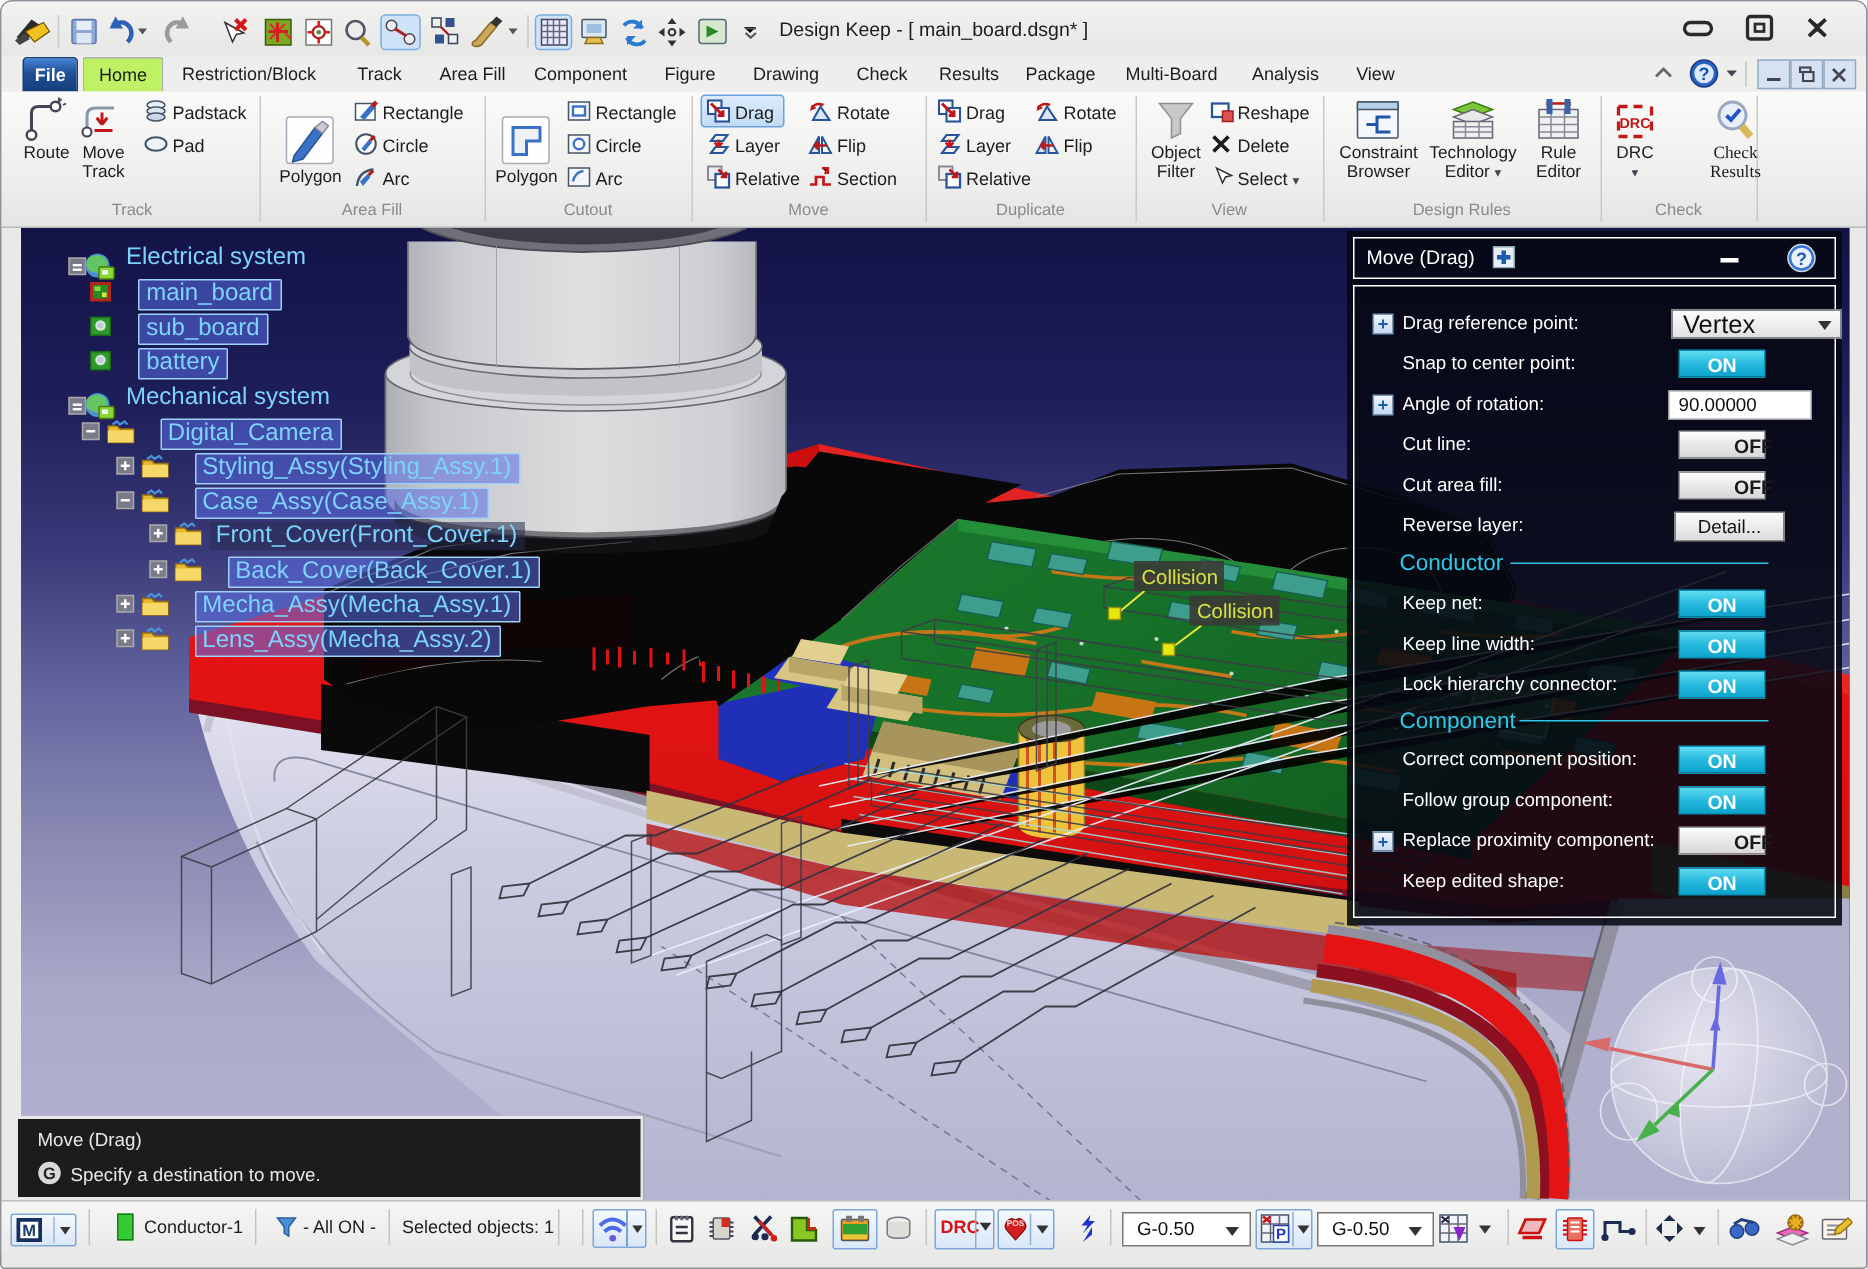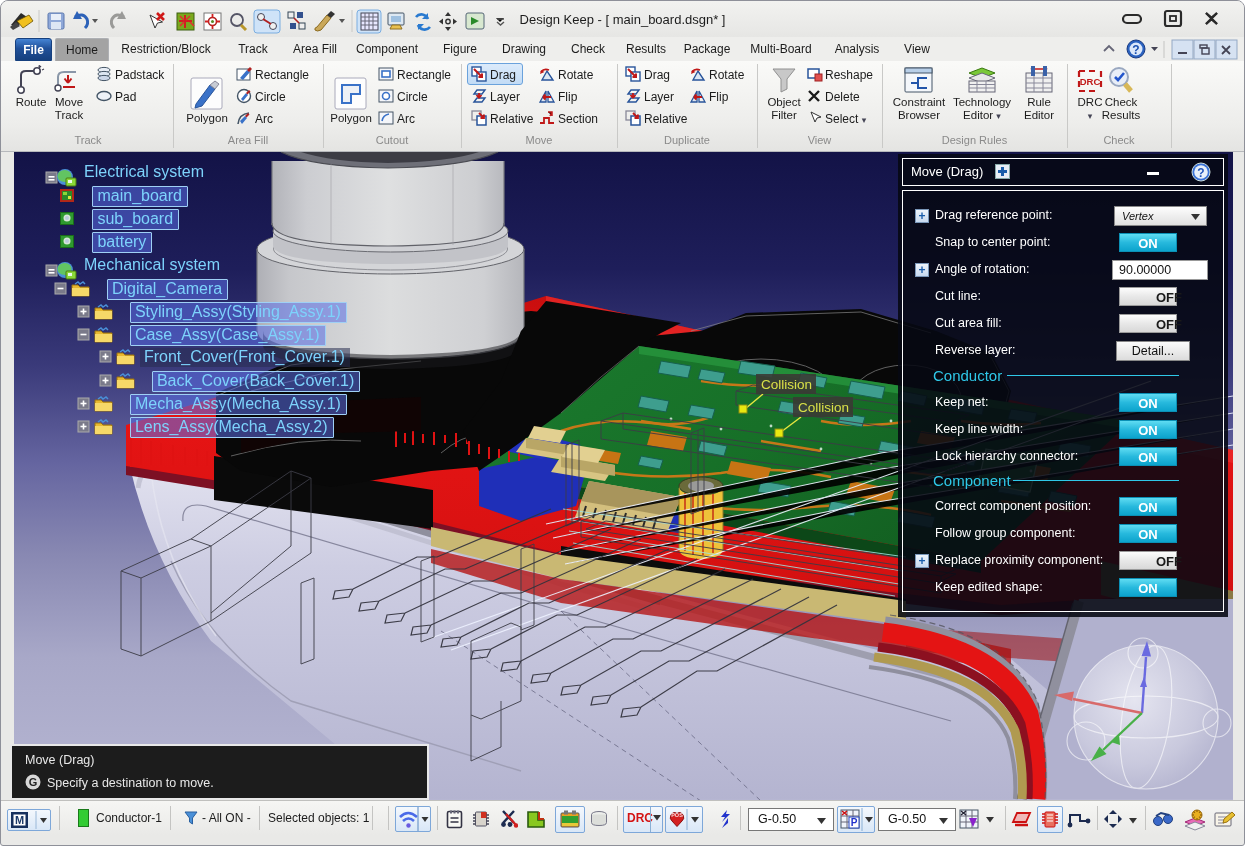--- a/index.html
+++ b/index.html
@@ -12,21 +12,21 @@
   #titlebar { position:absolute; left:0; top:0; width:100%; height:36px;
     background:linear-gradient(#f2f2f0,#e6e6e4); }
   #title-text { position:absolute; left:0; right:0; top:11px; text-align:center;
     font-size:13px; color:#1c1c1c; }
   
   #tabrow { position:absolute; left:0; top:36px; width:100%; height:24px; background:#eeeeec; }
   .tab { position:absolute; top:37px; height:23px; line-height:23px; font-size:12px;
     color:#1c1c1c; text-align:center; }
   #tab-file { background:linear-gradient(#4584d4,#205099 45%,#16407e); color:#fff;
     border-radius:3px 3px 0 0; border:1px solid #16407e; }
-  #tab-home { background:#a3a3a3; border:1px solid #aeb0b4; border-bottom:none;
+  #tab-home { background:#bef264; border:1px solid #aeb0b4; border-bottom:none;
     border-radius:2px 2px 0 0; }
   
   #ribbon { position:absolute; left:0; top:60px; width:100%; height:91px;
     background:linear-gradient(#fafaf8,#ededeb 70%,#e4e4e2); border-bottom:1px solid #b6b8bc; }
   .rsep { position:absolute; top:3px; height:84px; width:1px; background:#c9c9c7; }
   .rlabel { position:absolute; top:73px; height:15px; font-size:11px; color:#8a8a8a;
     text-align:center; }
   .rbig { position:absolute; top:2px; width:46px; text-align:center; font-size:11.5px; color:#1c1c1c; }
   .rbig svg { display:block; margin:2px auto 1px; }
   .rsmall { position:absolute; height:20px; font-size:12px; color:#1c1c1c; white-space:nowrap; }
@@ -372,21 +372,21 @@
         <path d="M8 4 h16 m-16 0 l3 -2.5 m-3 2.5 l3 2.5 m13 -2.5 l-3 -2.5 m3 2.5 l-3 2.5" stroke="#c01818" stroke-width="1.6"></path>
         <rect x="8" y="1" width="4" height="10" fill="#3a62a8"></rect>
         <rect x="20" y="1" width="4" height="10" fill="#3a62a8"></rect>
       </svg>Rule Editor</div>
 
     <div class="rbig" style="left:1071px;width:36px;line-height:13px;">
       <svg width="30" height="30" viewBox="0 0 30 30">
         <path d="M4 6 h6 m4 0 h6 M4 6 v6 m0 4 v6 m22 -16 v6 m0 4 v6 M4 26 h6 m4 0 h6" stroke="#c01818" stroke-width="2.2" fill="none"></path>
         <text x="15" y="20" font-size="9.5" font-weight="bold" fill="#c01818" text-anchor="middle">DRC</text>
       </svg>DRC<br><span style="font-size:9px;color:#445;">▾</span></div>
-    <div class="rbig" style="left:1096px;width:48px;line-height:13px;">
+    <div class="rbig" style="left:1132px;width:48px;line-height:13px;font-family:Liberation Serif, serif;">
       <svg width="32" height="30" viewBox="0 0 32 30">
         <circle cx="14" cy="12" r="9" fill="#e8eef8" stroke="#9aa8c0" stroke-width="2"></circle>
         <path d="M10 12 l3 3 l6 -7" fill="none" stroke="#2255cc" stroke-width="2.6"></path>
         <path d="M20 19 l6 7" stroke="#d8b858" stroke-width="5"></path>
       </svg>Check Results</div>
   </div>
   <div id="viewport">
   <svg width="1219" height="648" viewBox="13 151 1219 648">
     <defs>
       <linearGradient id="bg" x1="0" y1="151" x2="0" y2="799" gradientUnits="userSpaceOnUse">
@@ -837,21 +837,21 @@
       <svg width="20" height="20" viewBox="0 0 20 20" style="position:absolute;right:12px;top:3px;">
         <circle cx="10" cy="10" r="9" fill="#3a72d8" stroke="#cdd"></circle>
         <circle cx="10" cy="10" r="6.8" fill="#e8f0fa"></circle>
         <text x="10" y="14.5" font-size="12" font-weight="bold" fill="#2255bb" text-anchor="middle">?</text>
       </svg>
     </div>
     <div id="mp-body">
       <div class="mrow" style="top:15px;">
             <span class="mplus">+</span>
             <span class="mlabel">Drag reference point:</span>
-        <span class="abs" style="left:211px;top:0;width:93px;height:20px;background:linear-gradient(#fdfdfd,#e0e0e0);border:1px solid #888;color:#111;font-size:11px;line-height:19px;padding-left:7px;font-style:italic;">Vertex<svg width="9" height="6" viewBox="0 0 9 6" style="position:absolute;right:6px;top:7px;">
+        <span class="abs" style="left:211px;top:0;width:114px;height:20px;background:linear-gradient(#fdfdfd,#e0e0e0);border:1px solid #888;color:#111;font-size:17px;line-height:19px;padding-left:7px;">Vertex<svg width="9" height="6" viewBox="0 0 9 6" style="position:absolute;right:6px;top:7px;">
                 <path d="M0 0 h9 l-4.5 6 Z" fill="#333"></path>
               </svg></span>
           </div>
       <div class="mrow" style="top:42px;">
             <span class="mlabel">Snap to center point:</span>
             <span class="btn on">ON</span>
           </div>
       <div class="mrow" style="top:69px;">
             <span class="mplus">+</span>
             <span class="mlabel">Angle of rotation:</span>

